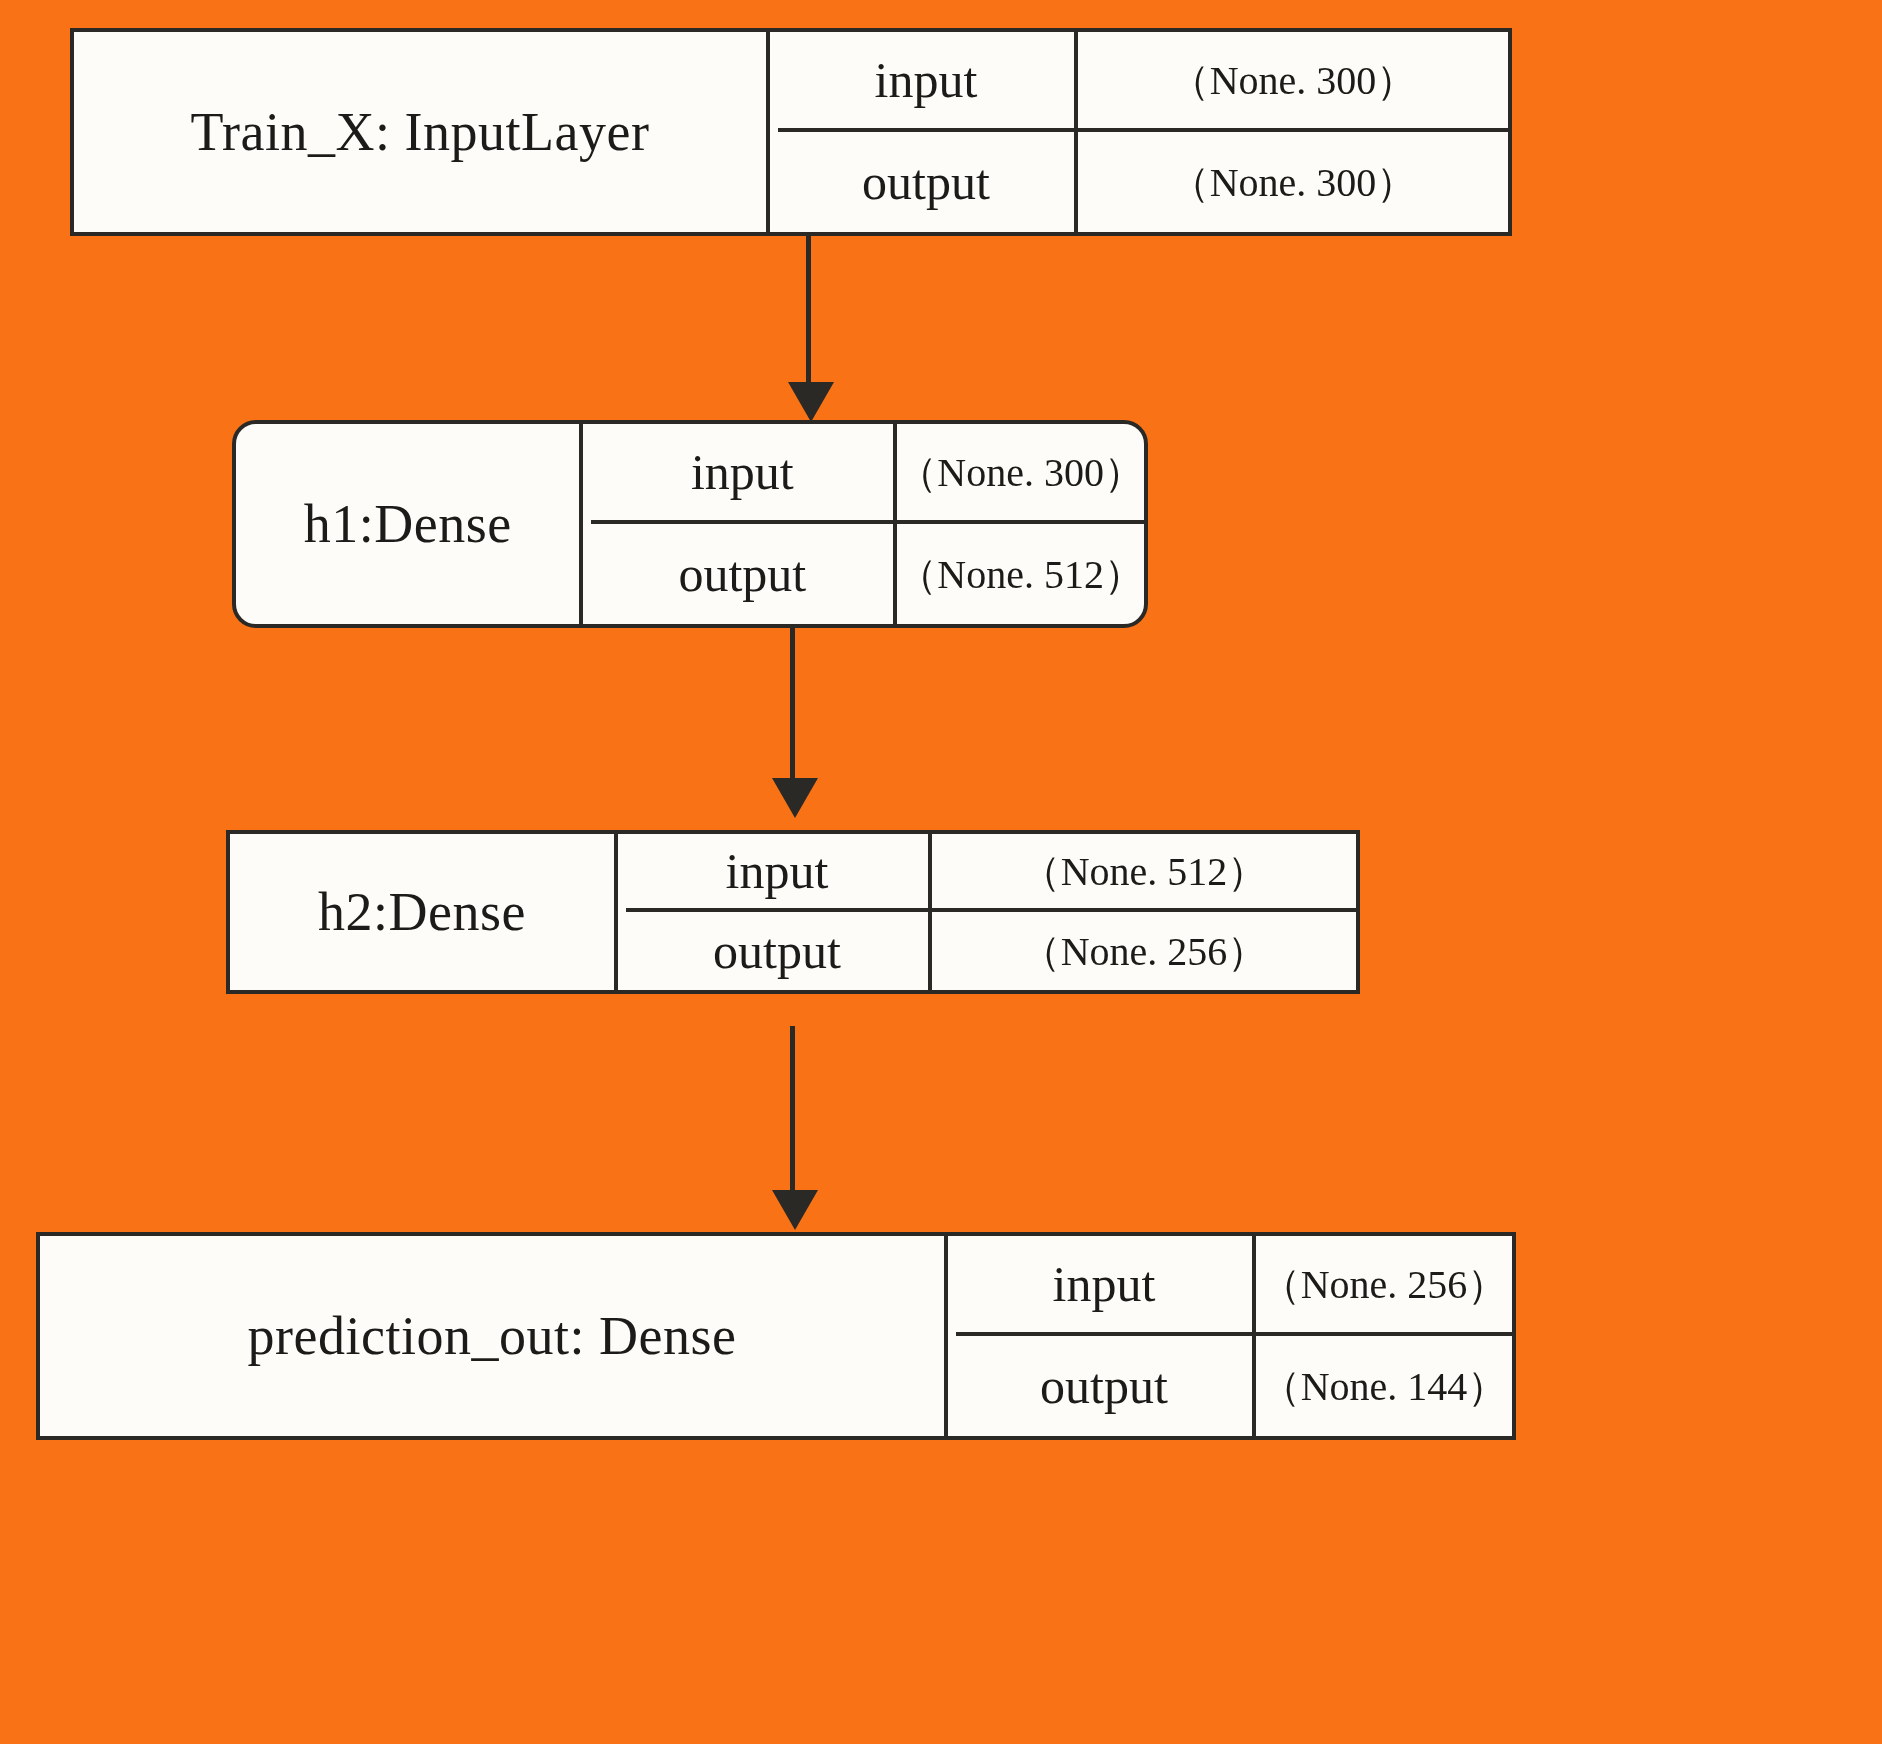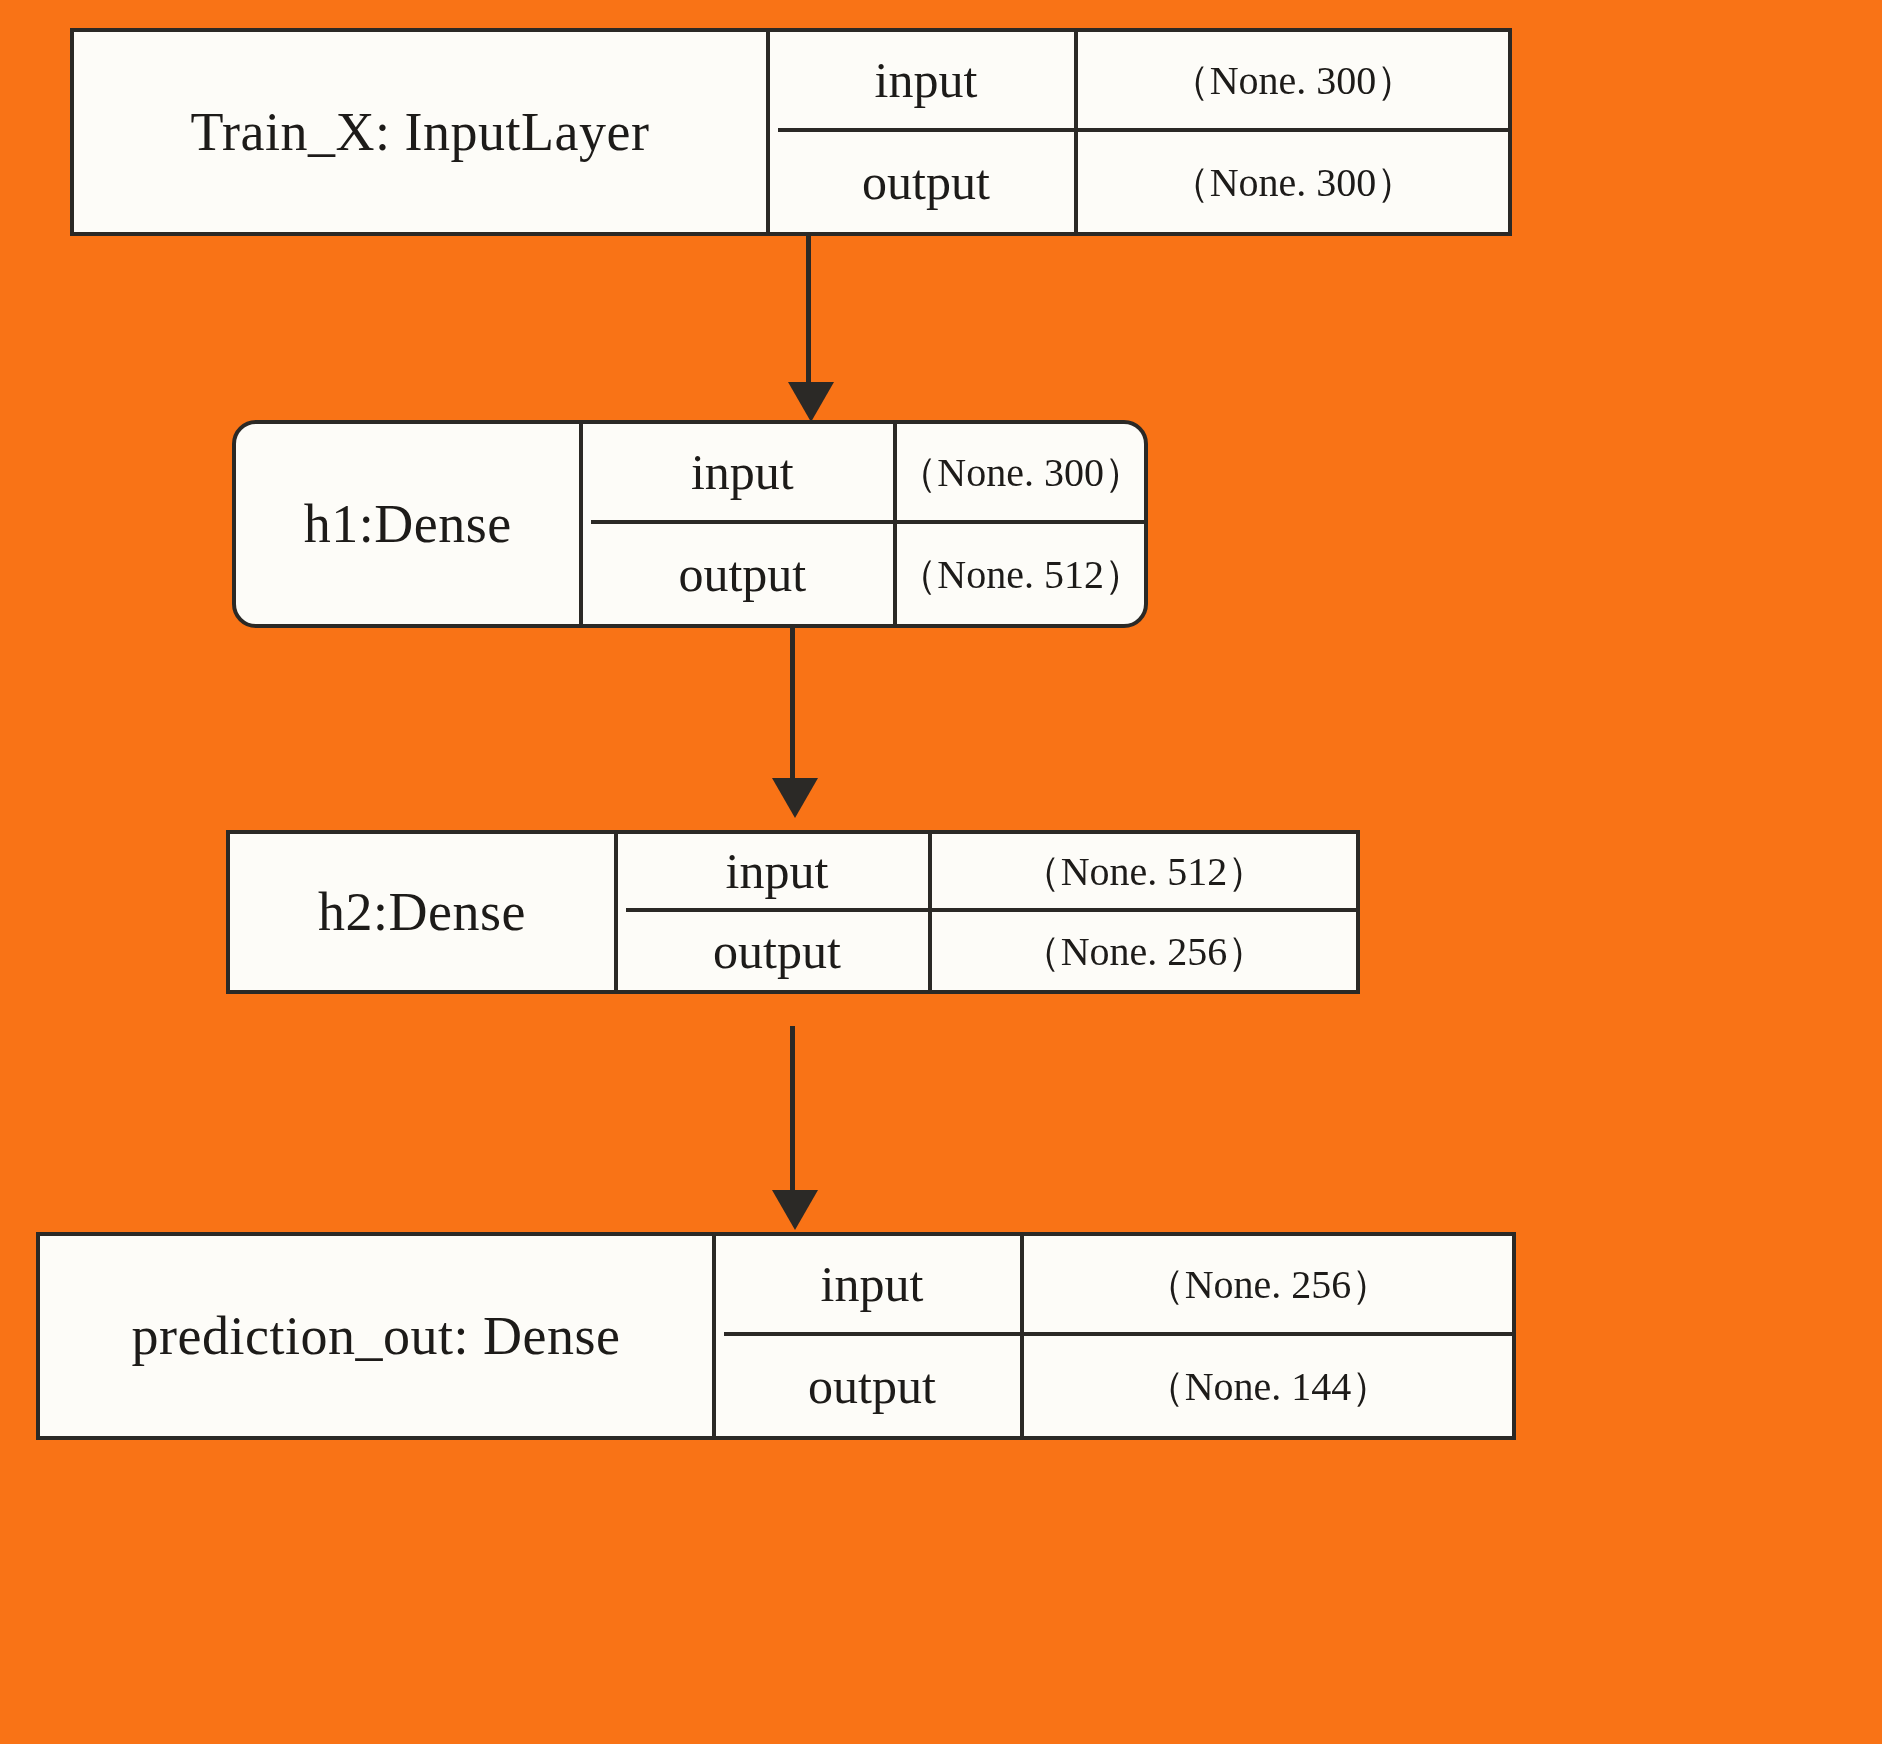--- a/index.html
+++ b/index.html
@@ -156,21 +156,21 @@
       </div>
     </div>
   </div>
 
   <div class="edge" style="left:772px; top:1026px; width:46px; height:208px;">
     <div class="edge-line" style="left:18px; height:168px;"></div>
     <div class="edge-head" style="left:0px; top:164px;"></div>
   </div>
 
   <div class="node" style="left:36px; top:1232px; width:1480px; height:208px;">
-    <div class="node-name" style="width:672px;">prediction_out: Dense</div>
+    <div class="node-name" style="width:904px;">prediction_out: Dense</div>
     <div class="node-table">
       <div class="io-row top">
         <div class="io-key" style="width:300px;">input</div>
         <div class="io-val">（None. 256）</div>
       </div>
       <div class="io-row">
         <div class="io-key" style="width:300px;">output</div>
         <div class="io-val">（None. 144）</div>
       </div>
     </div>

